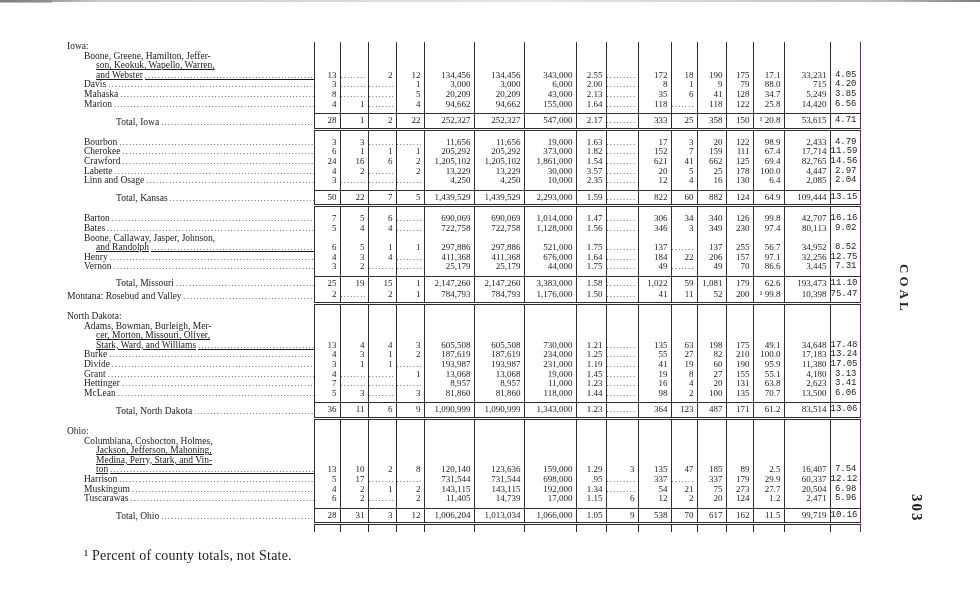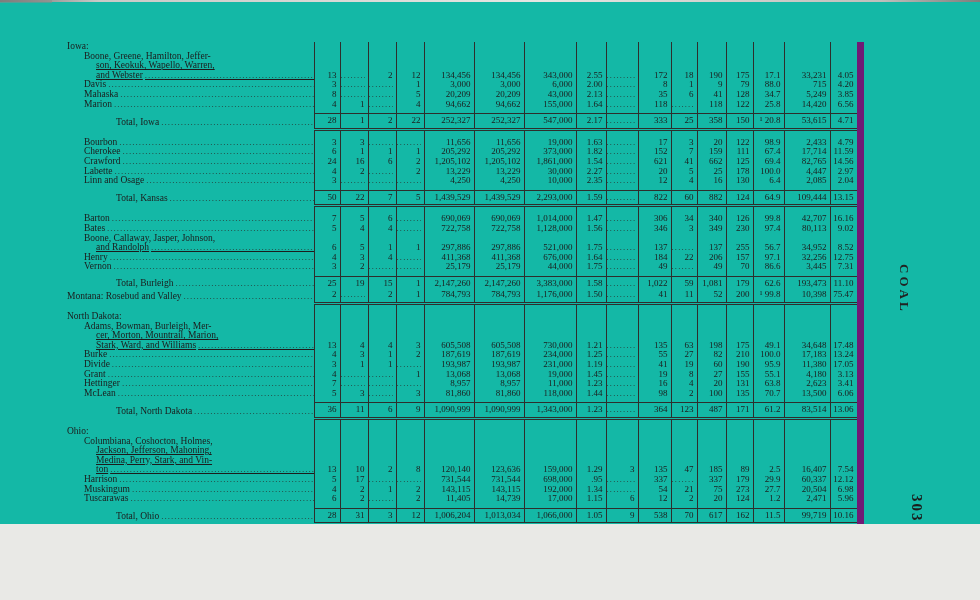--- a/index.html
+++ b/index.html
@@ -2,22 +2,22 @@
 <html><head>
 <meta charset="utf-8">
 <style>
   html,body{margin:0;padding:0;}
   body{
     width:980px;height:600px;
     background:#e9e9e6;
     font-family:"Liberation Serif","DejaVu Serif",serif;
   }
   .page{
-    position:relative;width:980px;height:524px;
-    background:#14b8a6;overflow:hidden;color:#1c1c1c;
+    position:relative;width:980px;height:600px;
+    background:#ffffff;overflow:hidden;color:#1c1c1c;
   }
   .top-edge{
     position:absolute;top:0;left:0;width:100%;height:2px;
     background:linear-gradient(90deg,#6f6f6d,#c9c9c6 10%,#e6e6e2 55%,#bfbfbb 90%,#7d7d7b);
   }
   .corner-smudge{
     position:absolute;top:0;left:0;width:52px;height:3px;background:#8a8a88;opacity:.55;
   }
   .tablewrap{position:absolute;left:64px;top:42px;}
   table.coal{
@@ -25,21 +25,21 @@
   }
   td{padding:0;vertical-align:bottom;}
   td.lcell{width:250px;}
   td.num{
     border-left:1px solid #2e2e2c;
     text-align:right;
     padding:0 3px 0 0;
     font-size:9px;line-height:9.6px;
     white-space:nowrap;
   }
-  td.num:last-child{border-right:7px solid #701a75;}
+  td.num:last-child{border-right:1px solid #701a75;font-family:Liberation Mono, monospace;}
   .lline{display:flex;align-items:baseline;line-height:9.6px;font-size:9.5px;}
   .lline .txt{white-space:nowrap;}
   .ln-header{padding-left:3px;}
   .ln-county{padding-left:20px;}
   .ln-cont{padding-left:32px;text-decoration:underline;}
   .ln-total{padding-left:52px;}
   .ln-flush{padding-left:3px;justify-content:center;}
   .dots{flex:1 1 auto;overflow:hidden;white-space:nowrap;margin-left:2px;color:#2a2a28;}
   .dots::after{content:"..........................................................................";letter-spacing:1px;font-size:9px;}
   .dash{overflow:hidden;white-space:nowrap;text-align:left;height:9.6px;color:#2a2a28;}
@@ -427,21 +427,21 @@
             </td>
             <td class="num">4</td>
             <td class="num">2</td>
             <td class="num">
               <div class="dash"></div>
             </td>
             <td class="num">2</td>
             <td class="num">13,229</td>
             <td class="num">13,229</td>
             <td class="num">30,000</td>
-            <td class="num">2.27</td>
+            <td class="num">3.57</td>
             <td class="num">
               <div class="dash"></div>
             </td>
             <td class="num">20</td>
             <td class="num">5</td>
             <td class="num">25</td>
             <td class="num">178</td>
             <td class="num">100.0</td>
             <td class="num">4,447</td>
             <td class="num">2.97</td>
@@ -739,21 +739,21 @@
             <td class="num"></td>
             <td class="num"></td>
             <td class="num"></td>
             <td class="num"></td>
             <td class="num"></td>
             <td class="num"></td>
           </tr>
           <tr class="total-row rule-above">
             <td class="lcell">
               <div class="lline ln-total">
-                <span class="txt">Total, Burleigh</span>
+                <span class="txt">Total, Missouri</span>
                 <span class="dots"></span>
               </div>
             </td>
             <td class="num">25</td>
             <td class="num">19</td>
             <td class="num">15</td>
             <td class="num">1</td>
             <td class="num">2,147,260</td>
             <td class="num">2,147,260</td>
             <td class="num">3,383,000</td>
@@ -865,21 +865,21 @@
             <td class="num"></td>
             <td class="num"></td>
             <td class="num"></td>
           </tr>
           <tr class="county-row">
             <td class="lcell">
               <div class="lline ln-county">
                 <span class="txt">Adams, Bowman, Burleigh, Mer-</span>
               </div>
               <div class="lline ln-cont">
-                <span class="txt">cer, Morton, Mountrail, Marion,</span>
+                <span class="txt">cer, Morton, Missouri, Oliver,</span>
               </div>
               <div class="lline ln-cont">
                 <span class="txt">Stark, Ward, and Williams</span>
                 <span class="dots"></span>
               </div>
             </td>
             <td class="num">13</td>
             <td class="num">4</td>
             <td class="num">4</td>
             <td class="num">3</td>

